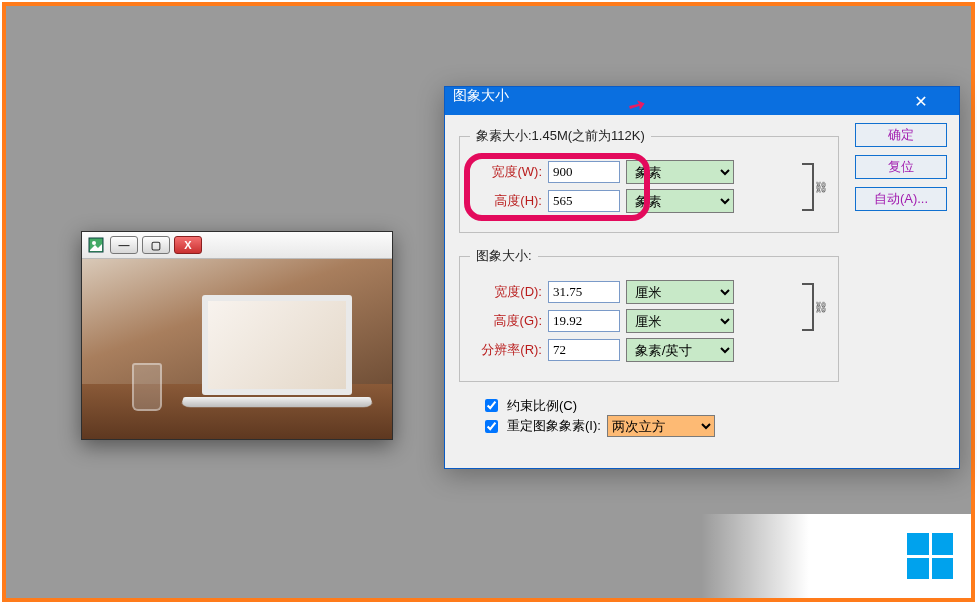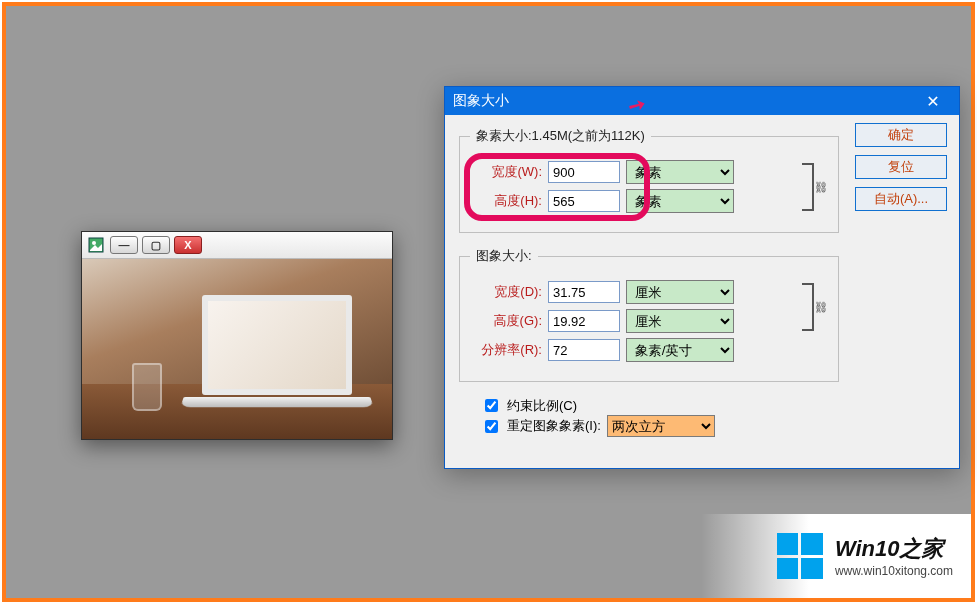--- a/index.html
+++ b/index.html
@@ -91,22 +91,22 @@
     left: 438px; top: 80px;
     width: 516px; height: 383px;
     border: 1px solid #0a5bc4;
     background: #f0f0f0;
     box-shadow: 0 6px 25px rgba(0,0,0,.3);
   }
   .dlg-title {
     height: 28px;
     background: #0a6fe0;
     color:#fff;
-    display:flex;align-items:center;
-    padding:0 4px 0 8px;
+    display:flex;
+    padding:0 16px 0 8px;
     font-size:14px;
   }
   .dlg-title .ttl{flex:1}
   .dlg-close {
     width:44px;height:28px;
     display:flex;align-items:center;justify-content:center;
     color:#fff;font-size:16px;
     background:#0a6fe0;
   }
   .arrow {
@@ -134,20 +134,21 @@
     gap:6px;
     margin:5px 0;
   }
   .lbl { width:72px; text-align:right; color:#b91c1c; }
   input[type=text]{
     width:72px; height:22px;
     border:1px solid #7a9ac8;
     background:#fff;
     padding:0 4px;
     font-size:13px;
+    font-family:Liberation Serif, serif;
   }
   select.unit {
     width:108px; height:24px;
     border:1px solid #7a7a7a;
     background:#c8e9c8;
     padding:0 4px;
   }
   select.small { width:108px; background:#fdba74; height:22px;border:1px solid #7a7a7a;}
 
   .linkbracket {
@@ -164,21 +165,21 @@
   .sidebtns {
     position:absolute;
     right:12px; top:8px;
     display:flex;flex-direction:column;gap:8px;
   }
   .btn {
     width:92px;height:24px;
     border:1px solid #1070d0;
     background:#e9eef4;
     display:flex;align-items:center;justify-content:center;
-    font-size:13px;color:#c2410c;
+    font-size:13px;color:#a21caf;
   }
 
   .checks { margin:12px 0 0 22px; }
   .checks label { display:flex;align-items:center;gap:6px;margin:0 0; }
 
   .highlight {
     position:absolute;
     border:6px solid #e30a5c;
     border-radius:18px;
     pointer-events:none;
@@ -307,19 +308,15 @@
     </div>
   </div>
 
   <div class="wm">
     <div class="winlogo">
       <div></div>
         <div></div>
         <div></div>
         <div></div>
     </div>
-    <div class="wm-text">
-      <div class="big">Win10之家</div>
-      <div class="small">www.win10xitong.com</div>
-    </div>
   </div>
 
 </div>
 
 </body></html>

